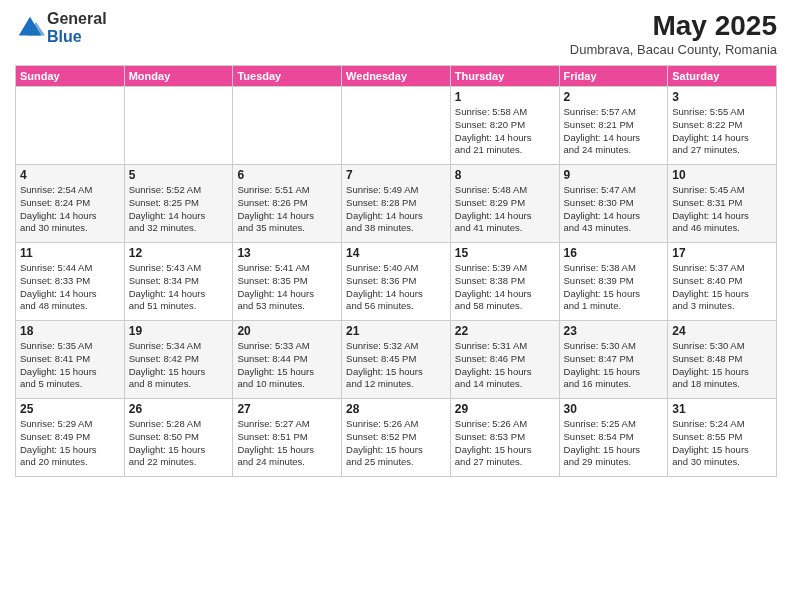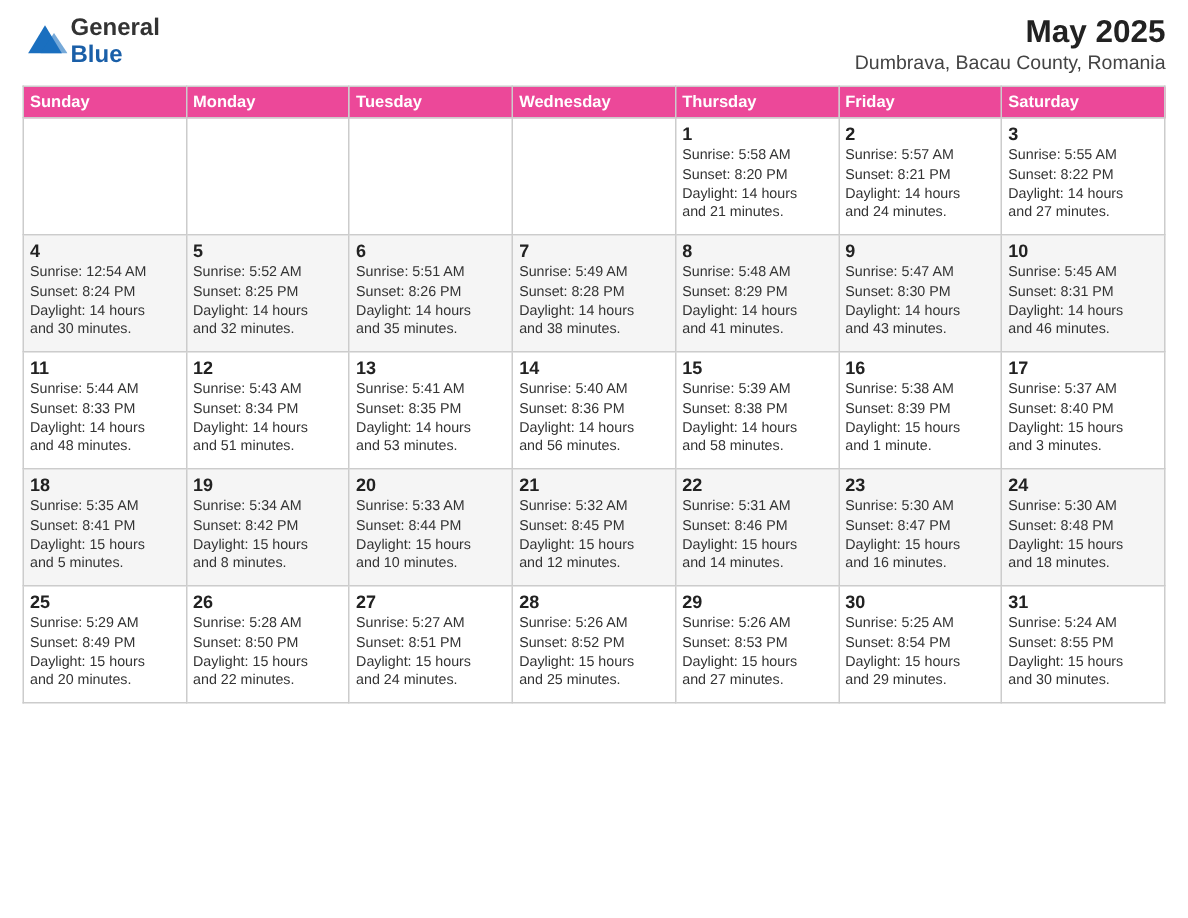--- a/index.html
+++ b/index.html
@@ -43,21 +43,21 @@
     }
     .logo-icon {
       width: 30px;
       height: 30px;
       margin-right: 2px;
     }
     .title-area {
       text-align: right;
     }
     .main-title {
-      font-size: 21px;
+      font-size: 28px;
       font-weight: bold;
       color: #222;
     }
     .subtitle {
       font-size: 13px;
       color: #444;
     }
     .calendar {
       width: 100%;
       border-collapse: collapse;
@@ -163,21 +163,21 @@
             <span class="day-num">3</span>
             <div class="day-info" style="white-space: pre-line;">Sunrise: 5:55 AM
 Sunset: 8:22 PM
 Daylight: 14 hours
 and 27 minutes.</div>
           </td>
         </tr>
         <tr>
           <td>
             <span class="day-num">4</span>
-            <div class="day-info" style="white-space: pre-line;">Sunrise: 12:54 AM
+            <div class="day-info" style="white-space: pre-line;">Sunrise: 2:54 AM
 Sunset: 8:24 PM
 Daylight: 14 hours
 and 30 minutes.</div>
           </td>
           <td>
             <span class="day-num">5</span>
             <div class="day-info" style="white-space: pre-line;">Sunrise: 5:52 AM
 Sunset: 8:25 PM
 Daylight: 14 hours
 and 32 minutes.</div>

